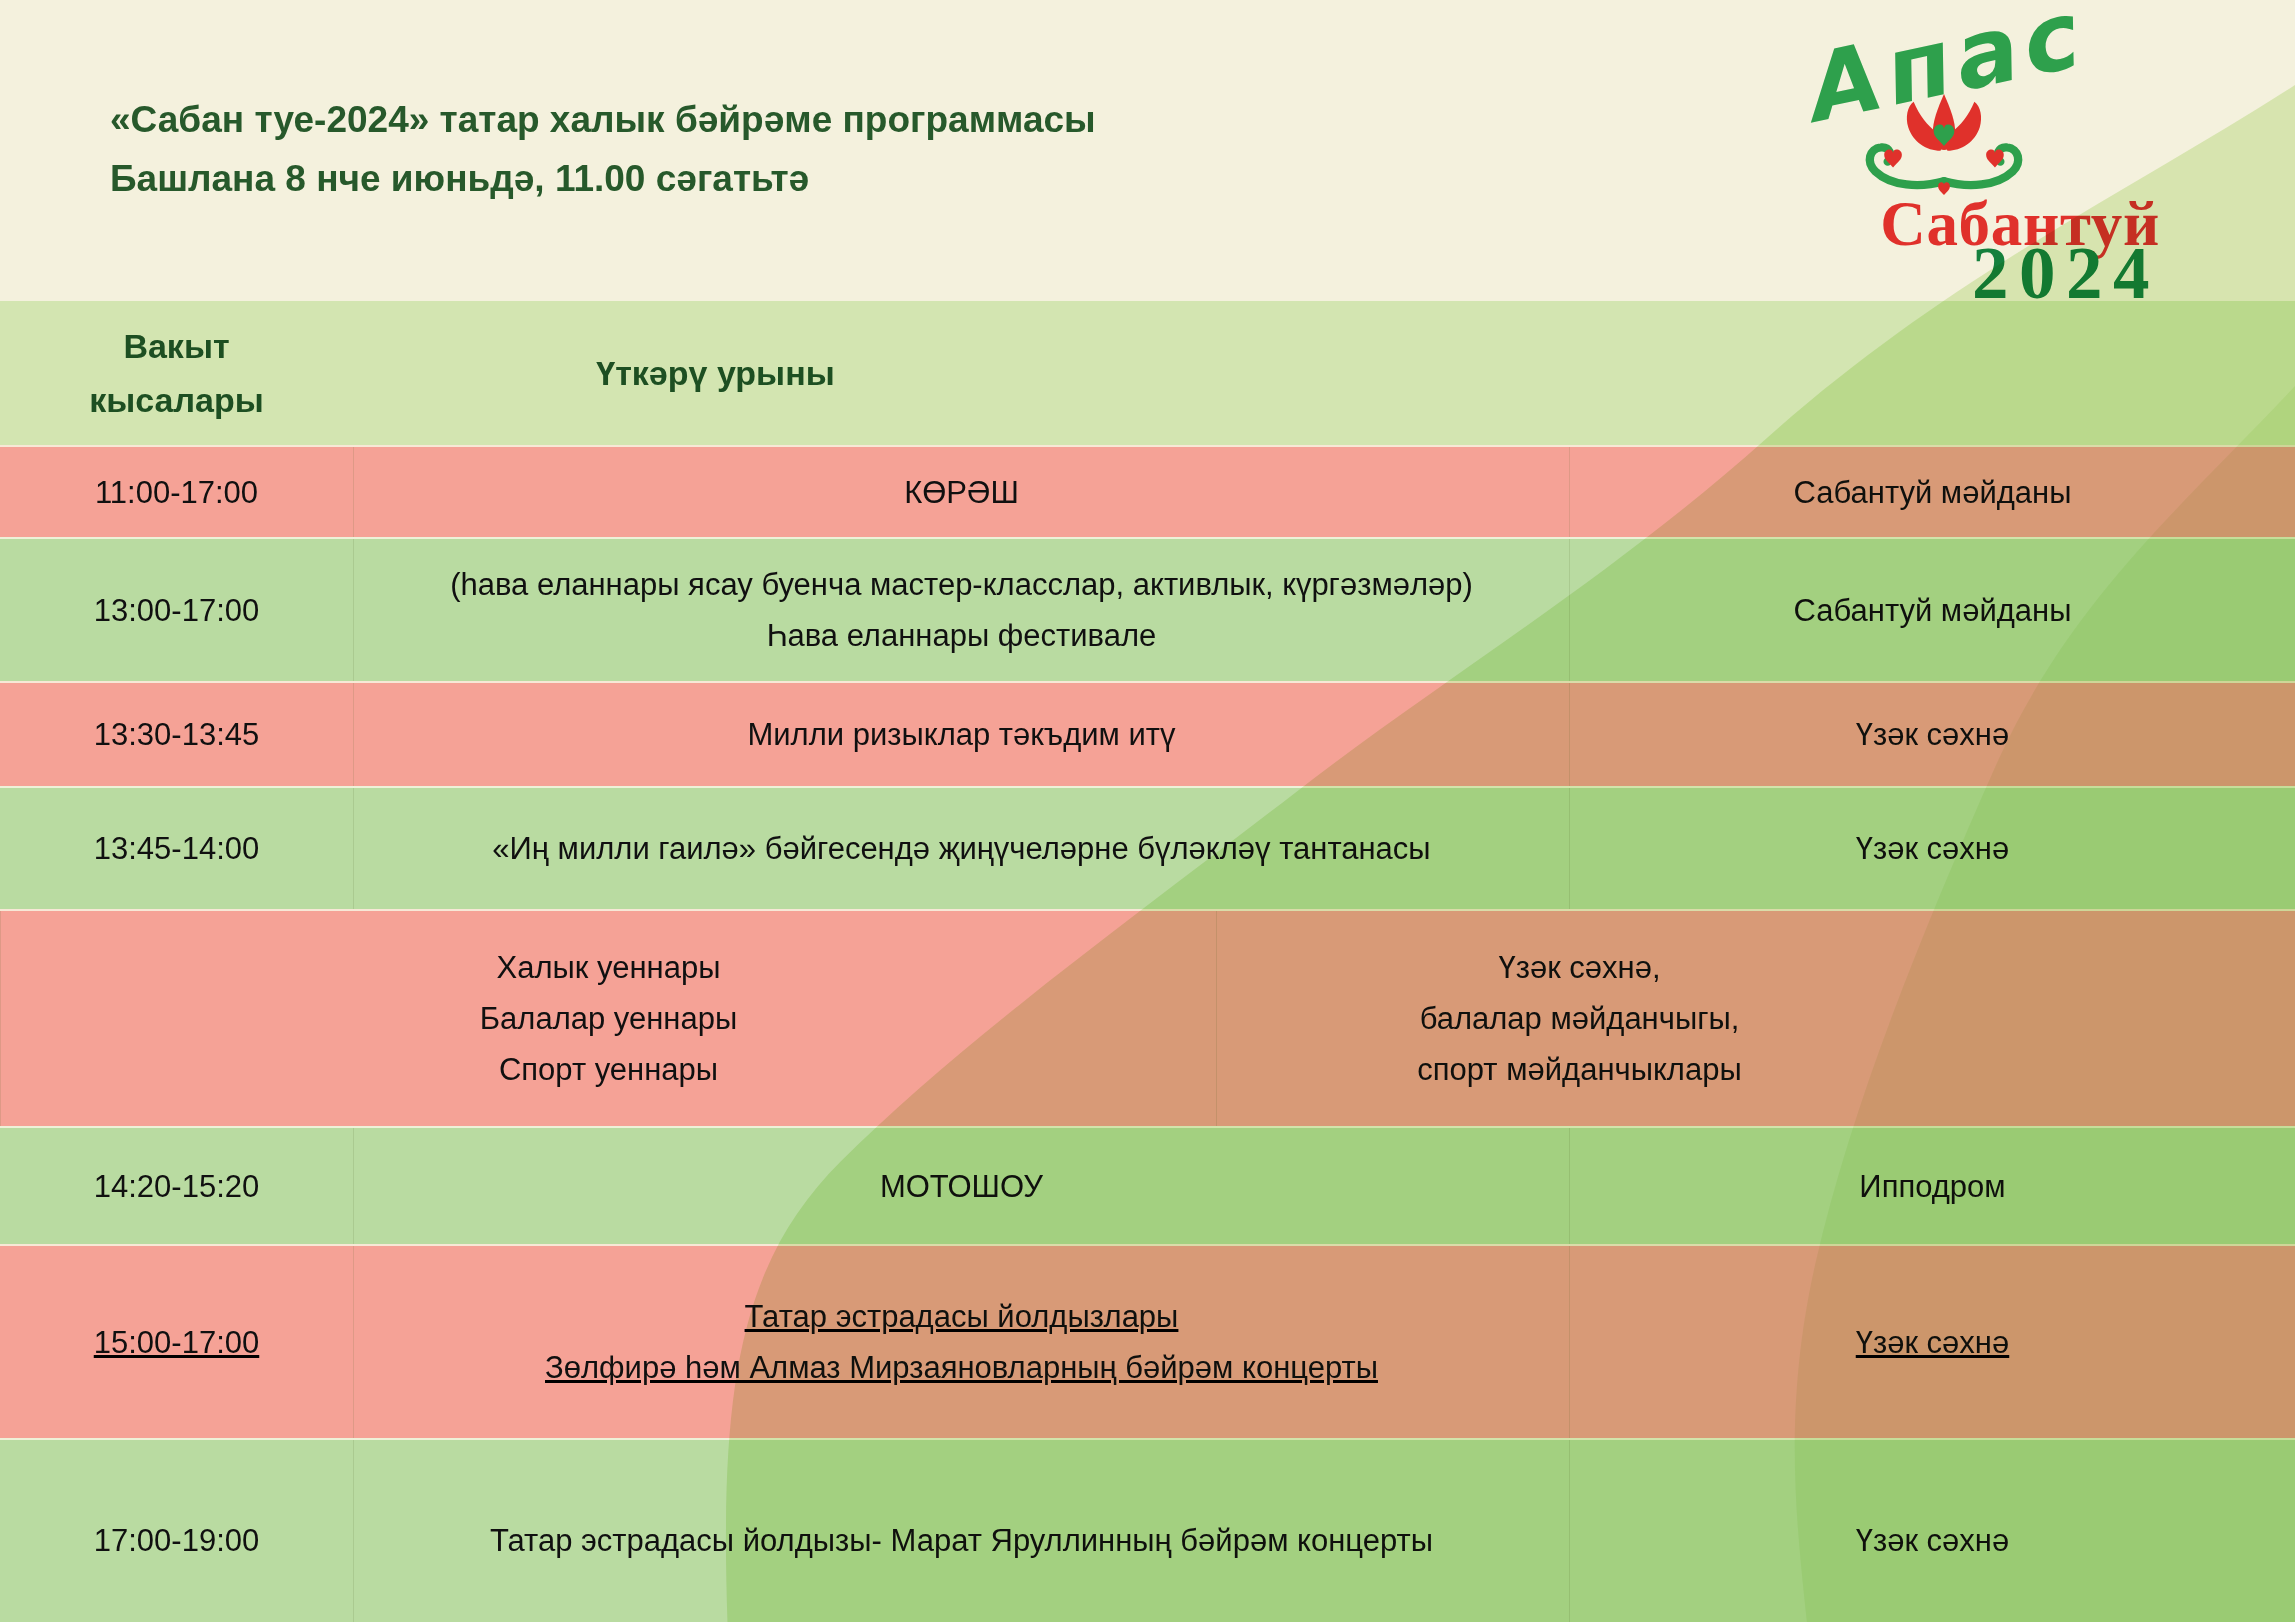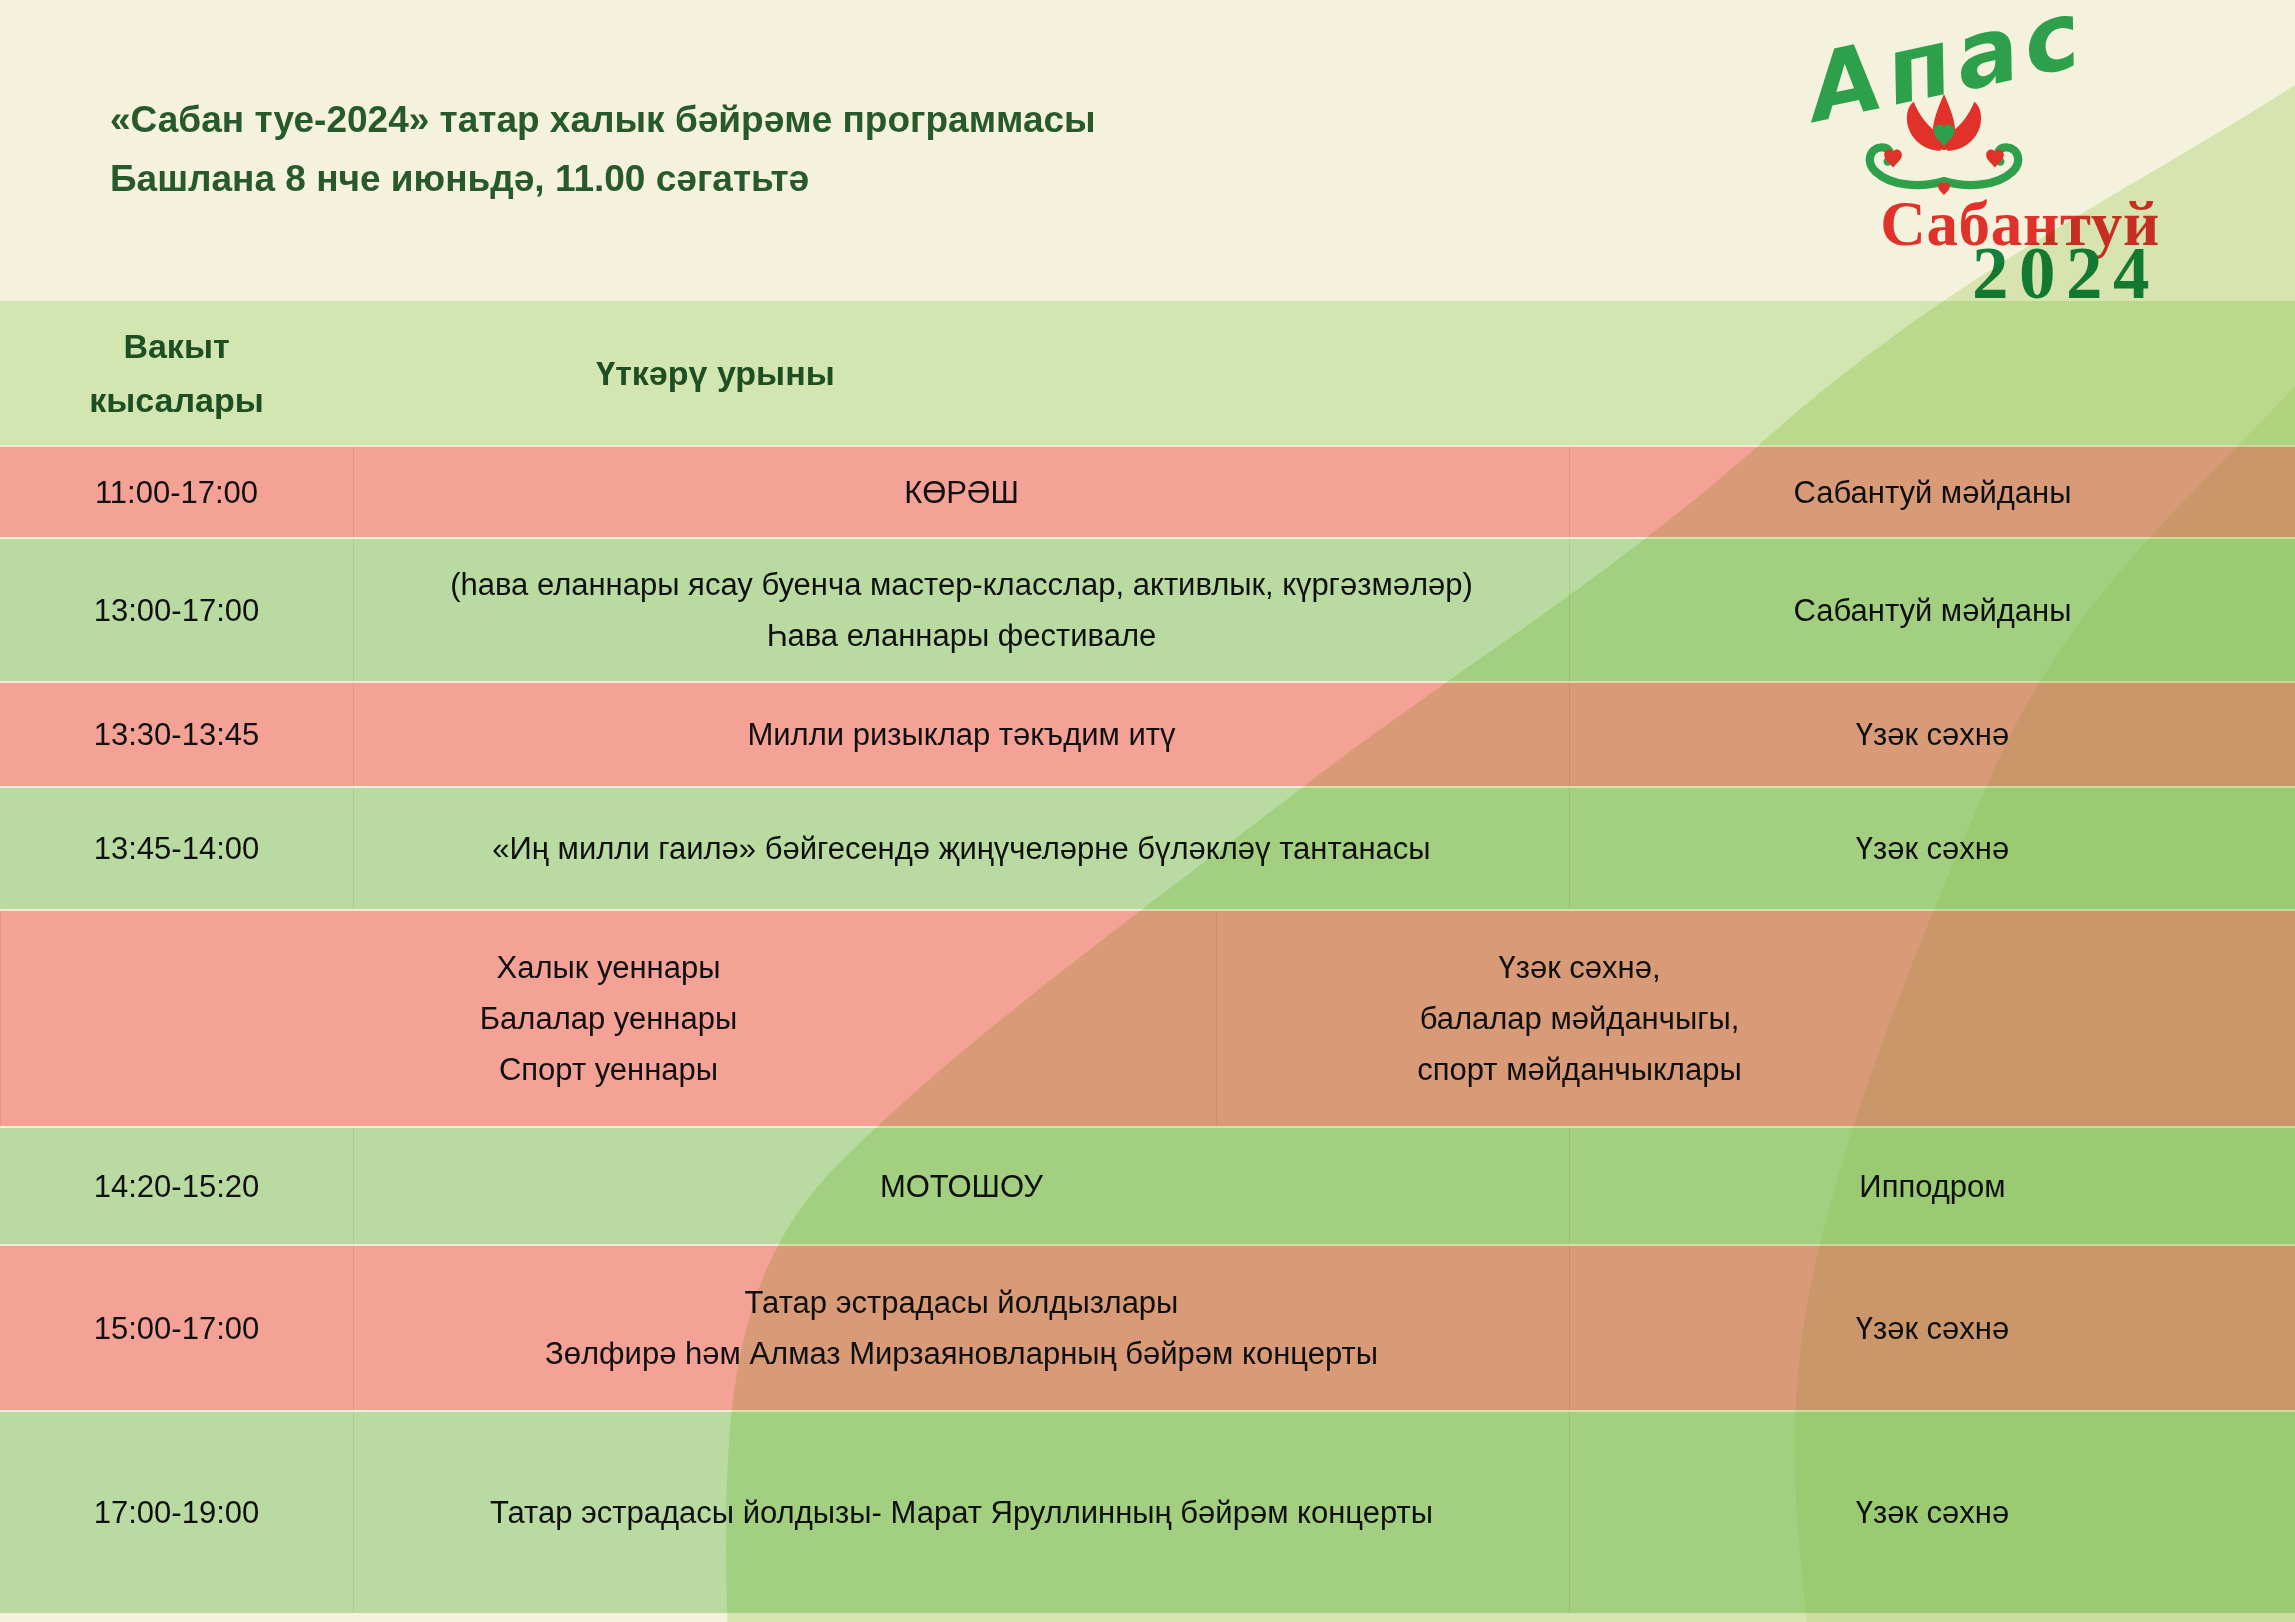--- a/index.html
+++ b/index.html
@@ -43,21 +43,21 @@
     letter-spacing:10.5px;
   }
 
   
   .schedule{position:absolute;left:0;top:301px;width:2295px;z-index:1;}
   .row{display:flex;box-sizing:border-box;border-top:2px solid rgba(247,244,226,0.85);}
   .row-header{border-top:none;background:#d3e5b1;height:144px;}
   .tone-red{background:#f5a296;}
   .tone-green{background:#b9dba1;}
   .h-r0{height:92px;} .h-r1{height:144px;} .h-r2{height:105px;} .h-r3{height:123px;}
-  .h-r4{height:217px;} .h-r5{height:118px;justify-content:center;} .h-r6{height:166px;} .h-r7{height:203px;}
+  .h-r4{height:217px;} .h-r5{height:118px;justify-content:center;} .h-r6{height:194px;text-decoration:underline;} .h-r7{height:203px;}
 
   .cell{
     box-sizing:border-box;
     display:flex;flex-direction:column;justify-content:center;align-items:center;
     text-align:center;
     font-size:31px;line-height:51px;color:#101010;
     padding:3.9px 19.6px;
   }
   .c-time{width:353px;flex:none;}
   .c-event{width:1217px;flex:none;border-left:1.3px solid rgba(82,96,40,0.14);border-right:1.3px solid rgba(82,96,40,0.14);}

